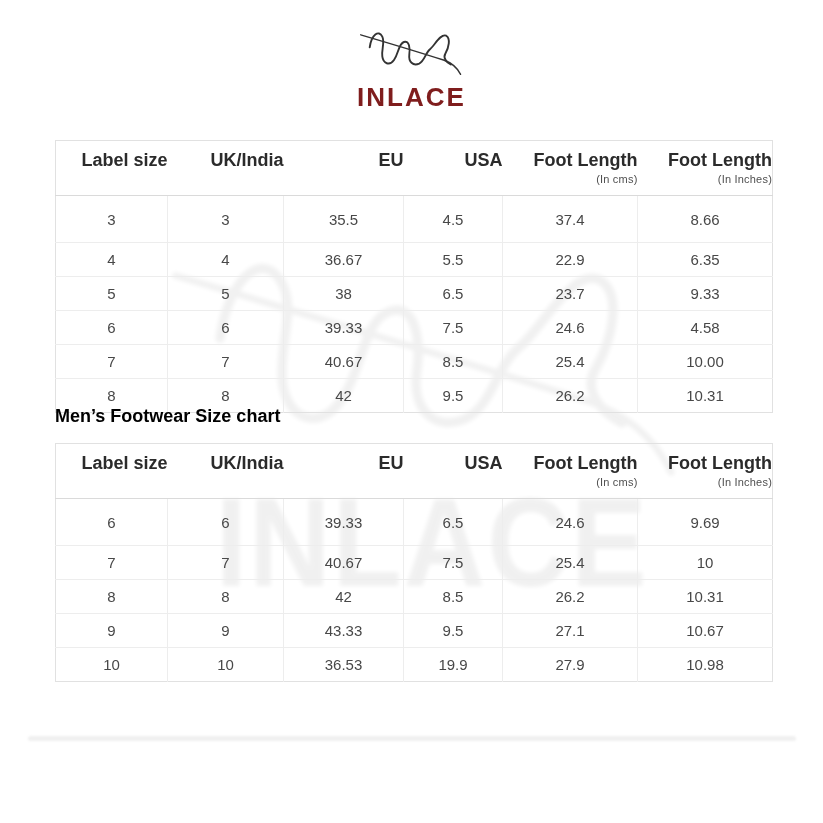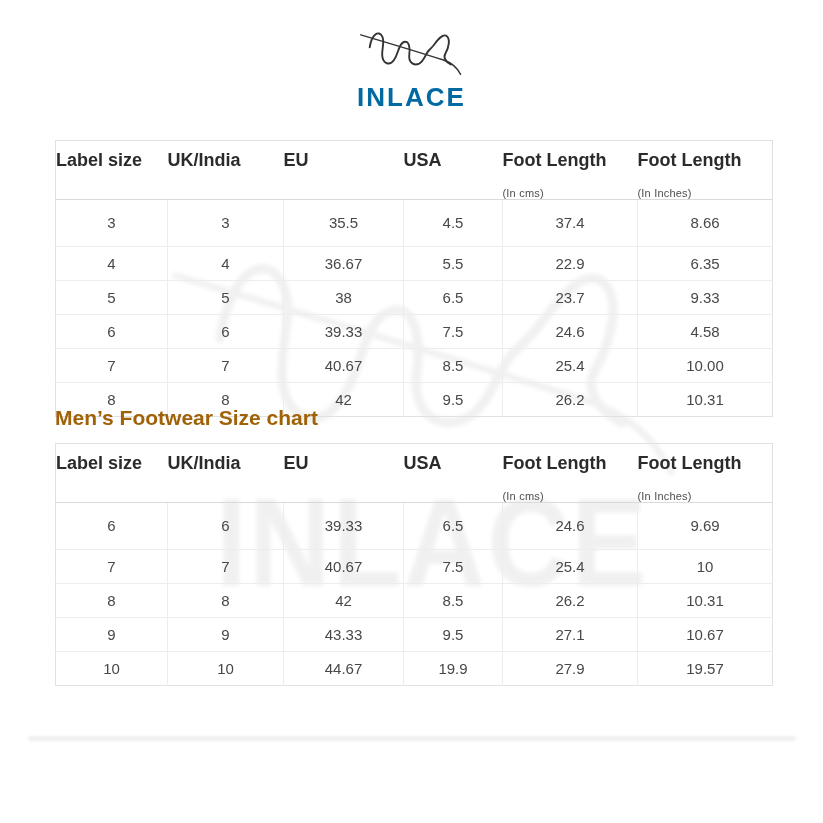--- a/index.html
+++ b/index.html
@@ -26,21 +26,21 @@
     width: 112px;
     height: 54px;
     color: #333333;
     display: inline-block;
   }
   .brand-text {
     margin-top: 0px;
     font-size: 26px;
     font-weight: 600;
     letter-spacing: 2px;
-    color: #0369a1;
+    color: #7f1d1d;
   }
 
   
   .watermark {
     position: absolute;
     left: 152px;
     top: 222px;
     width: 560px;
     text-align: center;
     z-index: 0;
@@ -75,54 +75,54 @@
     border-collapse: collapse;
     table-layout: fixed;
     background: transparent;
     border: 1px solid #e1e1e1;
   }
   thead th {
     height: 44px;
     padding: 10px 0 0 0;
     vertical-align: top;
     border-bottom: 1px solid #dadada;
-    text-align: left;
+    text-align: right;
     font-size: 18px;
     font-weight: 700;
     color: #2b2b2b;
     line-height: 1.1;
   }
   thead .col-sub {
     font-size: 11px;
     font-weight: 400;
     color: #4f4f4f;
-    margin-top: 16px;
+    margin-top: 2px;
     letter-spacing: 0.2px;
   }
   tbody td {
     height: 33px;
     text-align: center;
     vertical-align: middle;
     font-size: 15px;
     color: #484848;
     padding: 0;
   }
   tbody tr:first-child td { height: 46px; }
   tbody td + td { border-left: 1px solid #ededed; }
   tbody tr + tr td { border-top: 1px solid #ededed; }
 
   
   .mens-heading {
     position: absolute;
     left: 55px;
     top: 406px;
     margin: 0;
-    font-size: 21px;
+    font-size: 18px;
     font-weight: 700;
-    color: #a16207;
+    color: #000000;
     z-index: 1;
   }
 
   
   .bottom-strip {
     position: absolute;
     left: 28px;
     top: 736px;
     width: 768px;
     height: 5px;
@@ -315,24 +315,24 @@
             <td>9</td>
             <td>9</td>
             <td>43.33</td>
             <td>9.5</td>
             <td>27.1</td>
             <td>10.67</td>
           </tr>
           <tr>
             <td>10</td>
             <td>10</td>
-            <td>44.67</td>
+            <td>36.53</td>
             <td>19.9</td>
             <td>27.9</td>
-            <td>19.57</td>
+            <td>10.98</td>
           </tr>
         </tbody>
     </table>
   </section>
 
   <div class="bottom-strip"></div>
 
 </div>
 
 </body></html>

